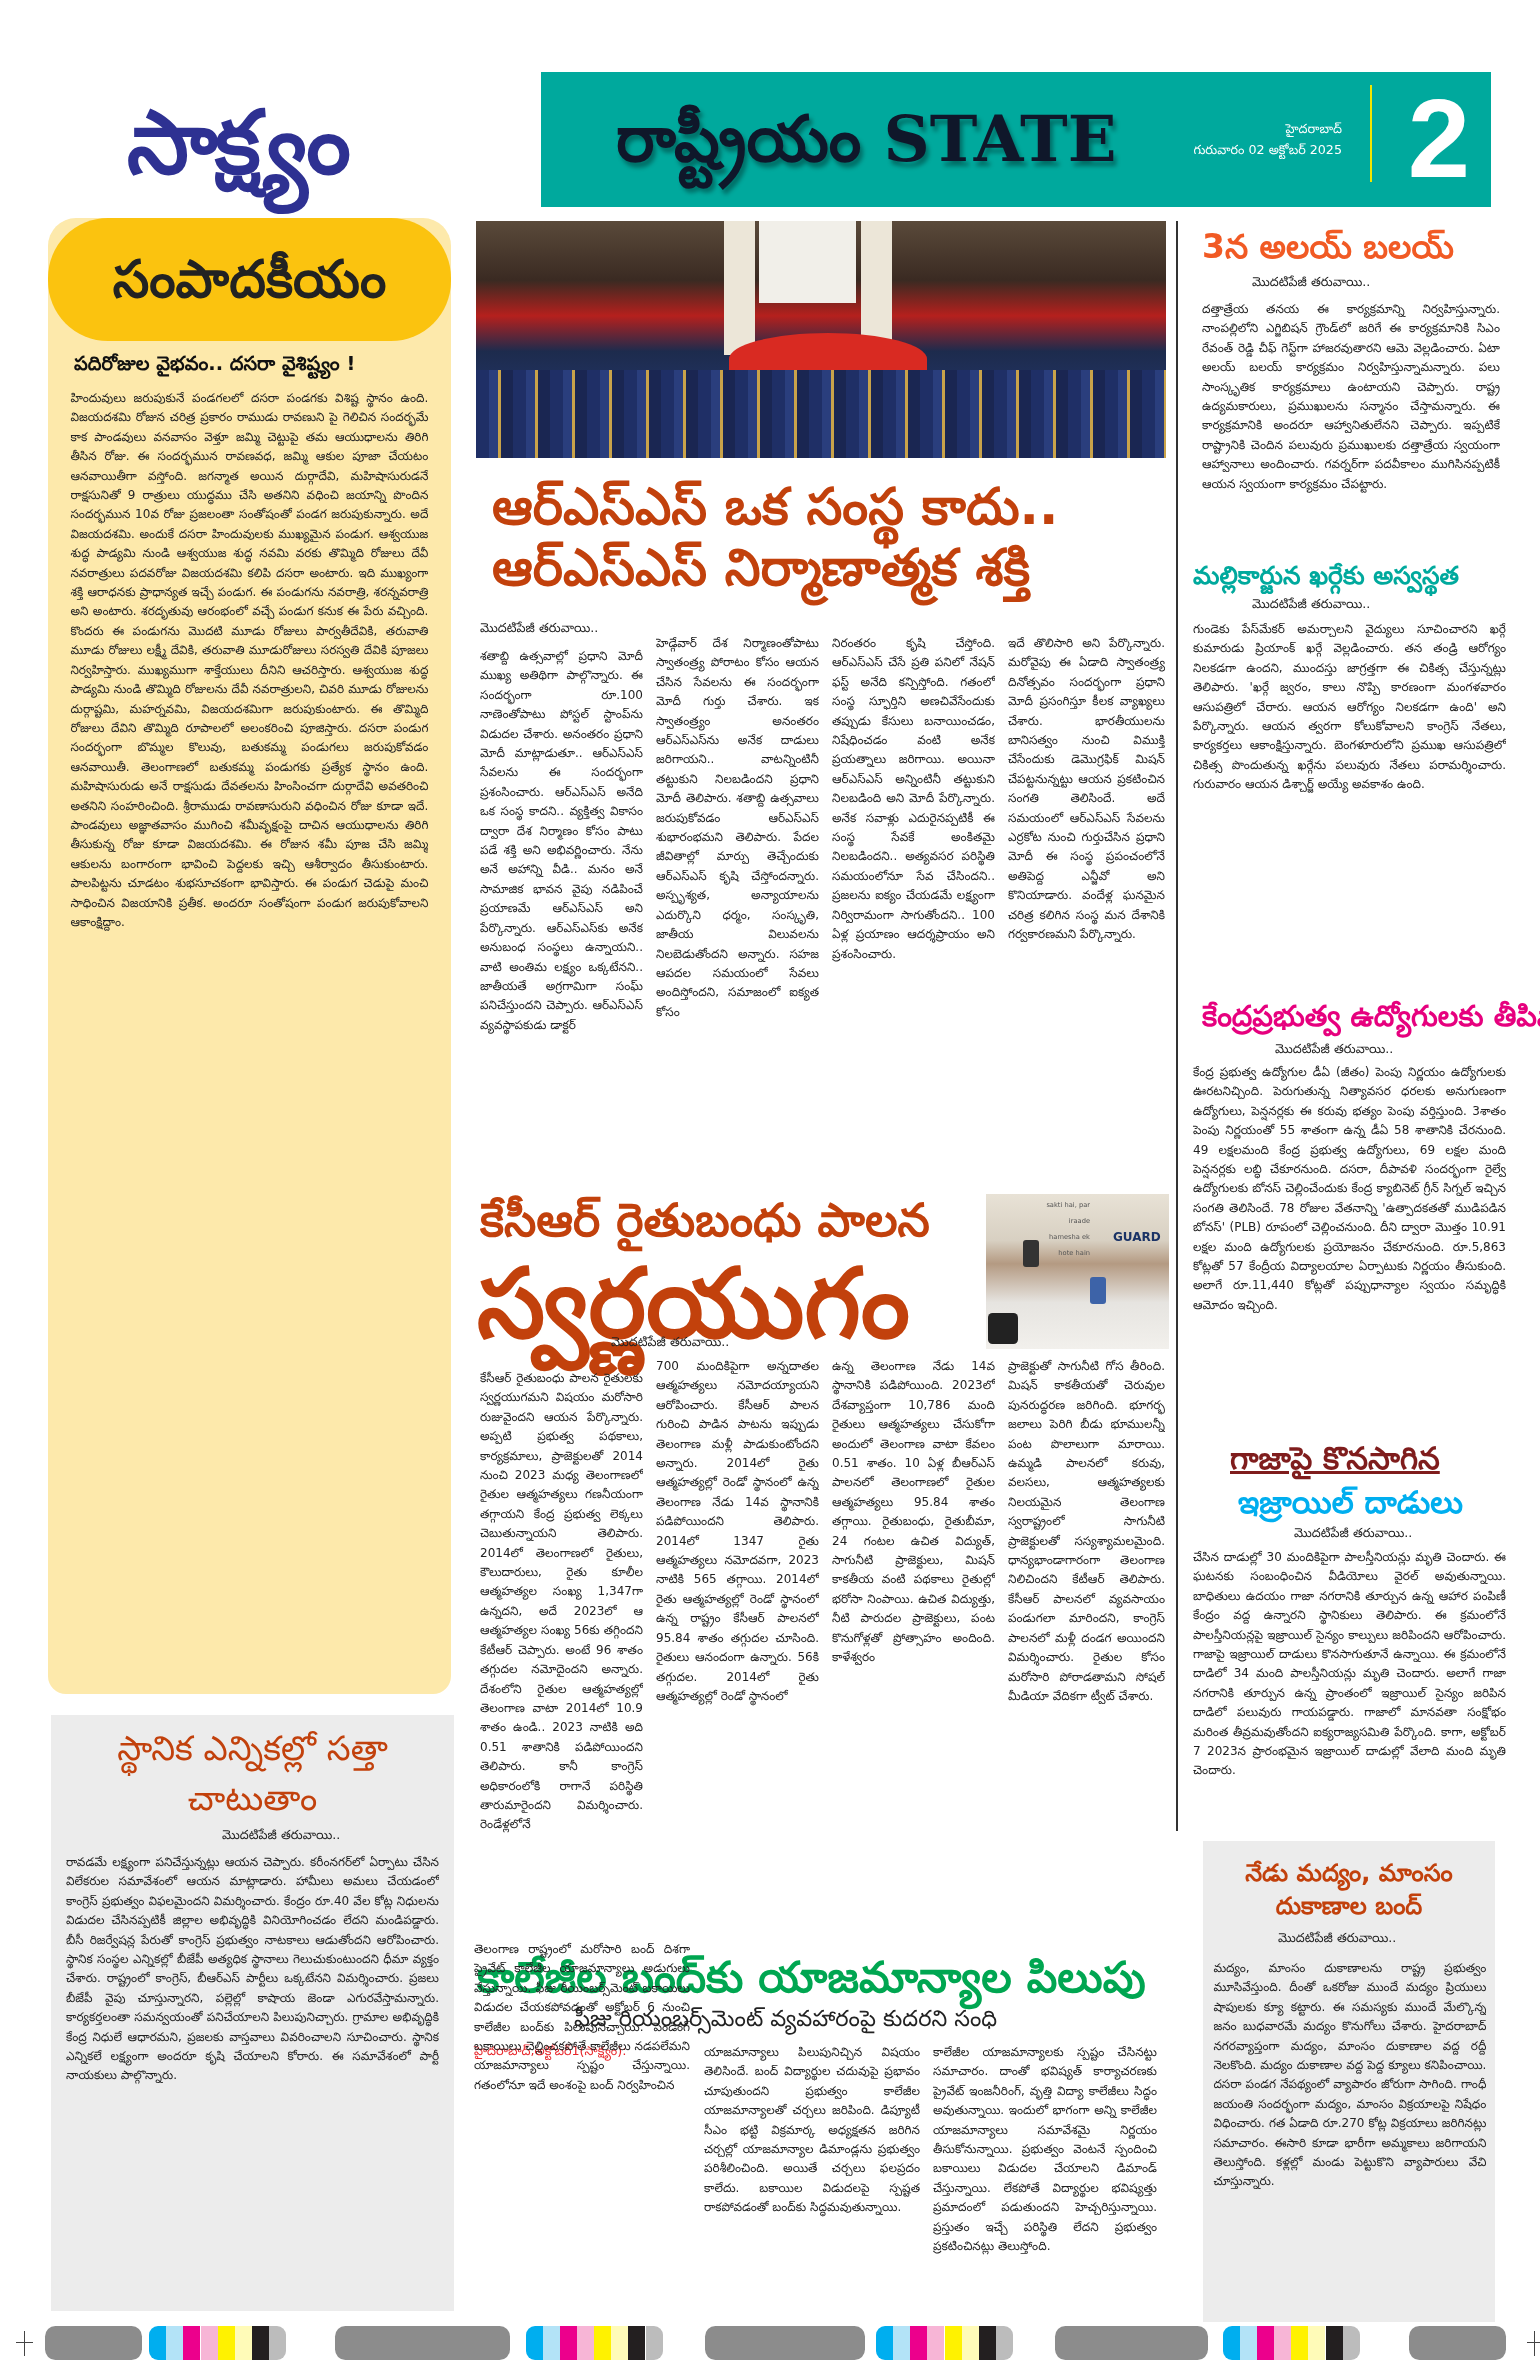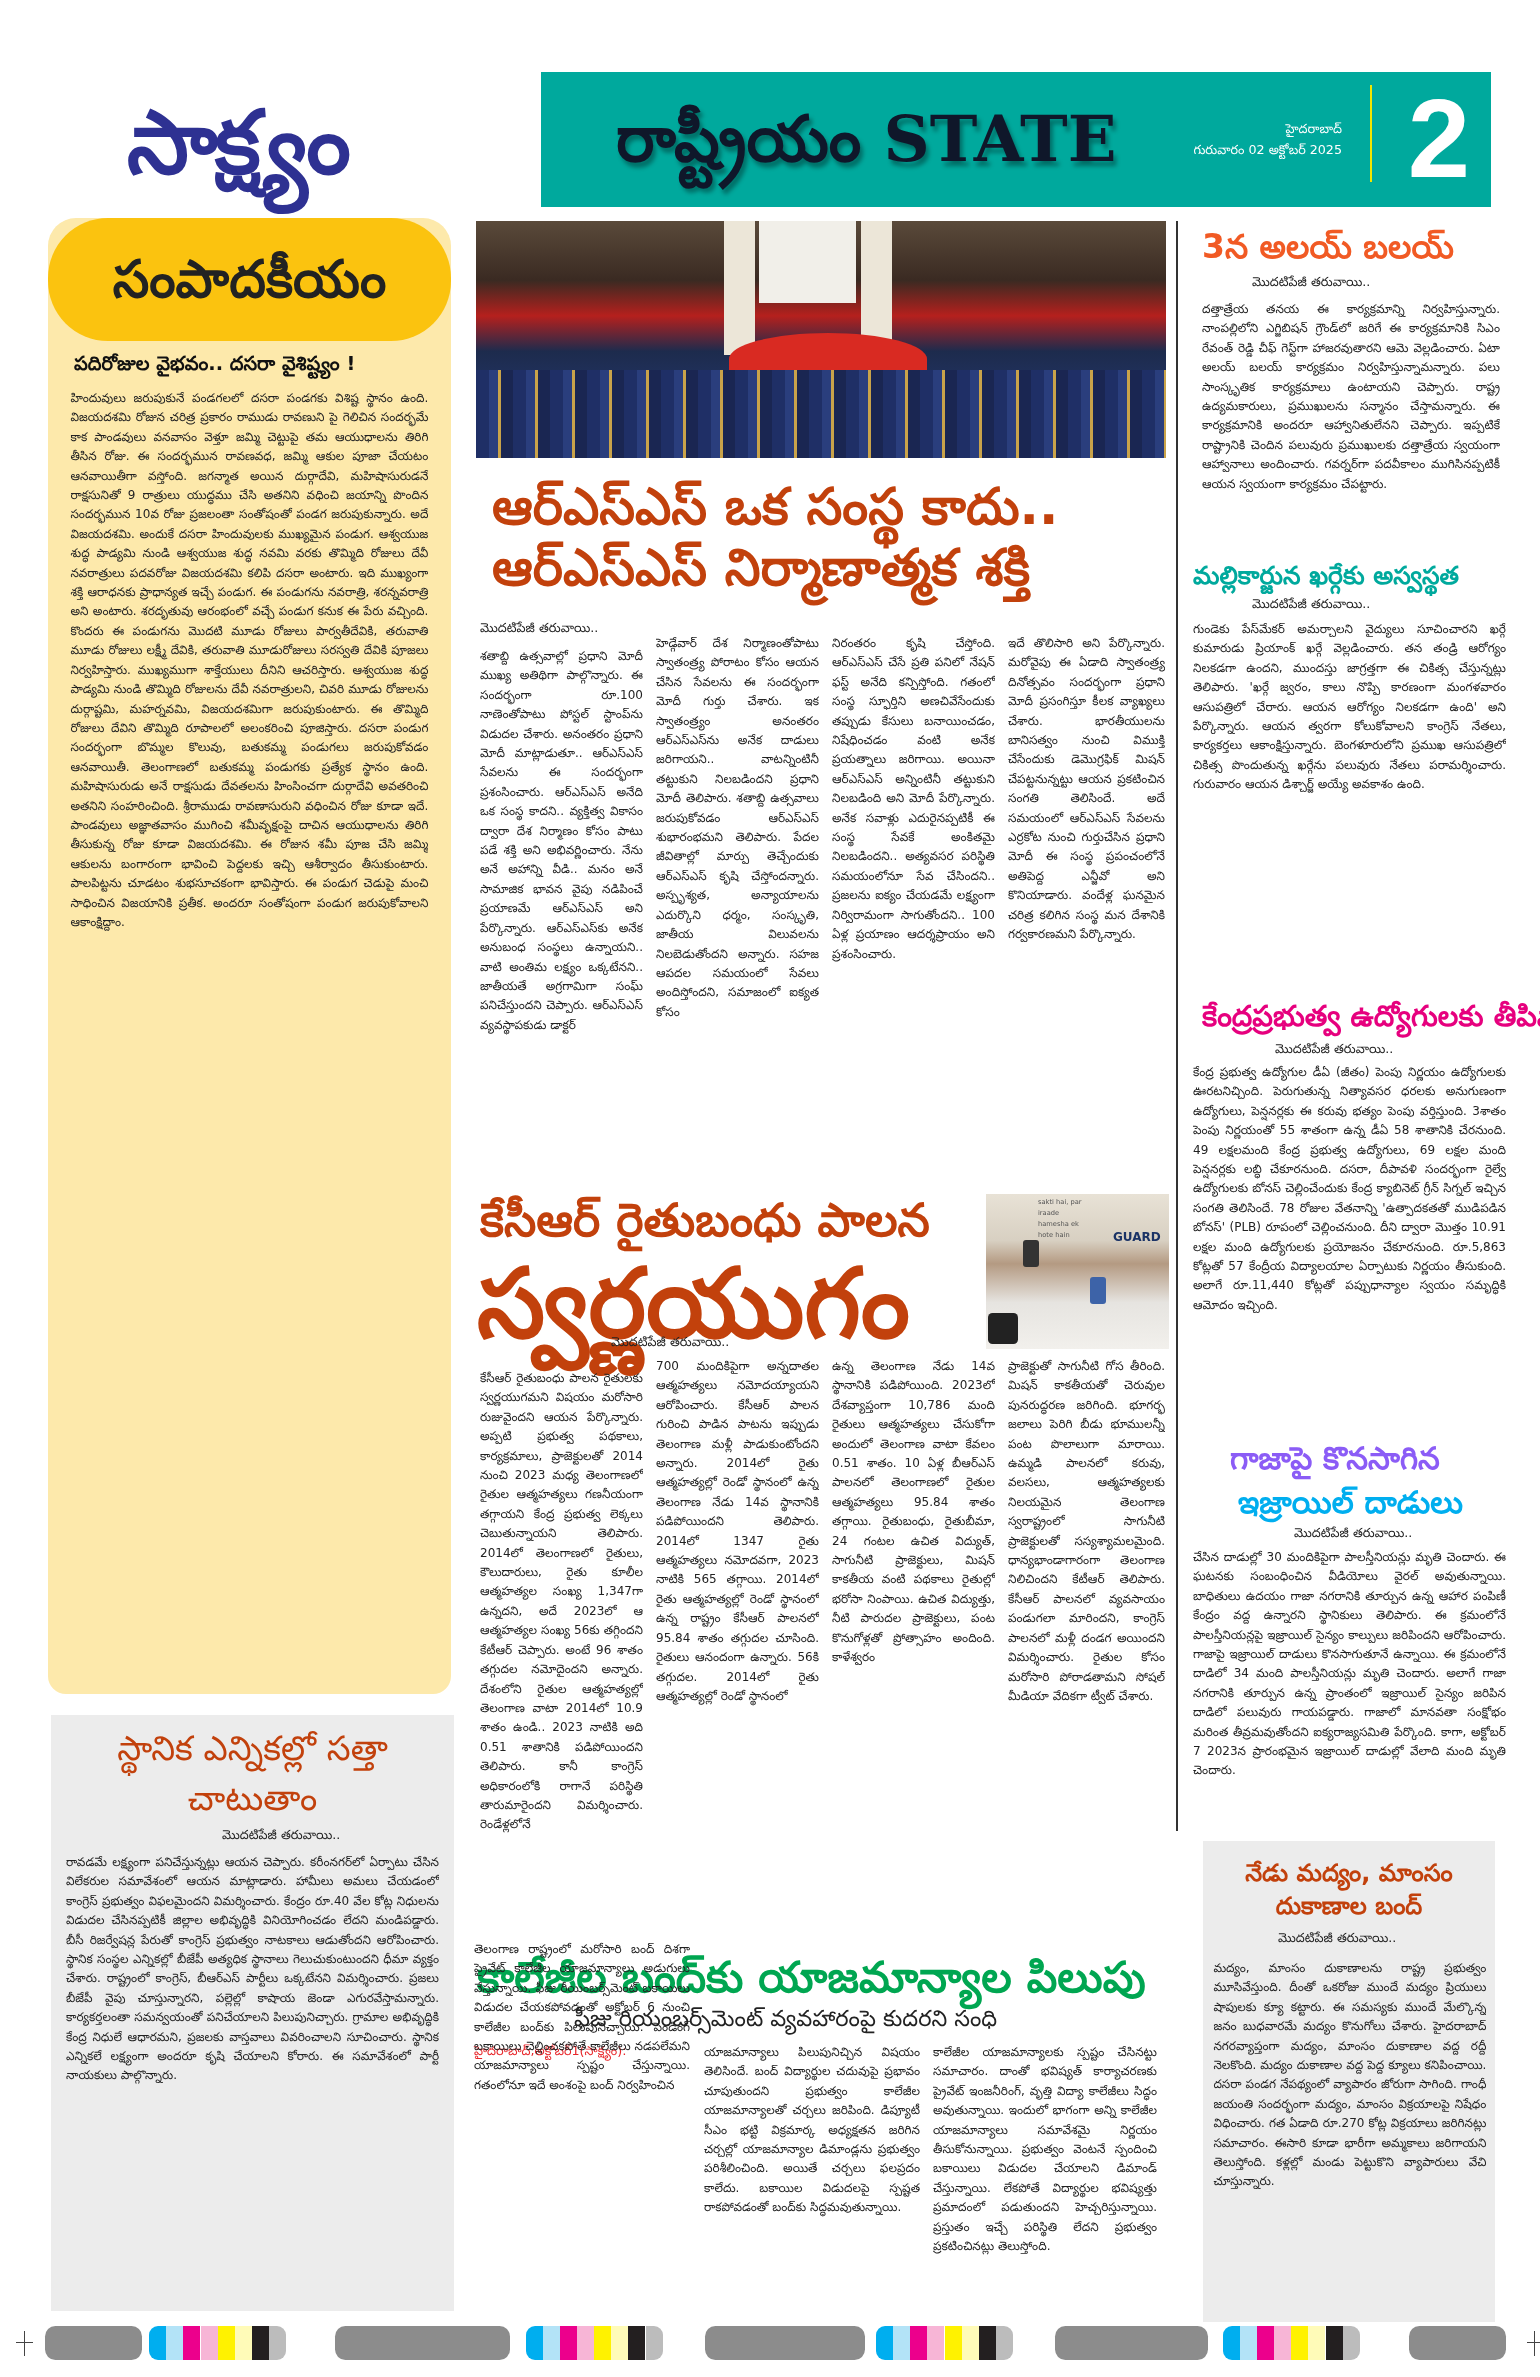--- a/index.html
+++ b/index.html
@@ -89,21 +89,21 @@
 <div class="abs col-text" style="left:480px; top:647px; width:163px; height:514px;">శతాబ్ది ఉత్సవాల్లో ప్రధాని మోదీ ముఖ్య అతిథిగా పాల్గొన్నారు. ఈ సందర్భంగా రూ.100 నాణెంతోపాటు పోస్టల్ స్టాంప్‌ను విడుదల చేశారు. అనంతరం ప్రధాని మోదీ మాట్లాడుతూ.. ఆర్ఎస్ఎస్ సేవలను ఈ సందర్భంగా ప్రశంసించారు. ఆర్ఎస్ఎస్ అనేది ఒక సంస్థ కాదని.. వ్యక్తిత్వ వికాసం ద్వారా దేశ నిర్మాణం కోసం పాటు పడే శక్తి అని అభివర్ణించారు. నేను అనే అహాన్ని వీడి.. మనం అనే సామాజిక భావన వైపు నడిపించే ప్రయాణమే ఆర్ఎస్ఎస్ అని పేర్కొన్నారు. ఆర్ఎస్ఎస్‌కు అనేక అనుబంధ సంస్థలు ఉన్నాయని.. వాటి అంతిమ లక్ష్యం ఒక్కటేనని.. జాతీయతే అగ్రగామిగా సంఘ్ పనిచేస్తుందని చెప్పారు. ఆర్ఎస్ఎస్ వ్యవస్థాపకుడు డాక్టర్</div>
 <div class="abs col-text" style="left:656px; top:634px; width:163px; height:528px;">హెడ్గేవార్ దేశ నిర్మాణంతోపాటు స్వాతంత్ర్య పోరాటం కోసం ఆయన చేసిన సేవలను ఈ సందర్భంగా మోదీ గుర్తు చేశారు. ఇక స్వాతంత్ర్యం అనంతరం ఆర్ఎస్ఎస్‌ను అనేక దాడులు జరిగాయని.. వాటన్నింటినీ తట్టుకుని నిలబడిందని ప్రధాని మోదీ తెలిపారు. శతాబ్ది ఉత్సవాలు జరుపుకోవడం ఆర్ఎస్ఎస్ శుభారంభమని తెలిపారు. పేదల జీవితాల్లో మార్పు తెచ్చేందుకు ఆర్ఎస్ఎస్ కృషి చేస్తోందన్నారు. అస్పృశ్యత, అన్యాయాలను ఎదుర్కొని ధర్మం, సంస్కృతి, జాతీయ విలువలను నిలబెడుతోందని అన్నారు. సహజ ఆపదల సమయంలో సేవలు అందిస్తోందని, సమాజంలో ఐక్యత కోసం</div>
 <div class="abs col-text" style="left:832px; top:634px; width:163px; height:528px;">నిరంతరం కృషి చేస్తోంది. ఆర్ఎస్ఎస్ చేసే ప్రతి పనిలో నేషన్ ఫస్ట్ అనేది కన్పిస్తోంది. గతంలో సంస్థ స్ఫూర్తిని అణచివేసేందుకు తప్పుడు కేసులు బనాయించడం, నిషేధించడం వంటి అనేక ప్రయత్నాలు జరిగాయి. అయినా ఆర్ఎస్ఎస్ అన్నింటినీ తట్టుకుని నిలబడింది అని మోదీ పేర్కొన్నారు. అనేక సవాళ్లు ఎదురైనప్పటికీ ఈ సంస్థ సేవకే అంకితమై నిలబడిందని.. అత్యవసర పరిస్థితి సమయంలోనూ సేవ చేసిందని.. ప్రజలను ఐక్యం చేయడమే లక్ష్యంగా నిర్విరామంగా సాగుతోందని.. 100 ఏళ్ల ప్రయాణం ఆదర్శప్రాయం అని ప్రశంసించారు.</div>
 <div class="abs col-text" style="left:1008px; top:634px; width:157px; height:358px;">ఇదే తొలిసారి అని పేర్కొన్నారు. మరోవైపు ఈ ఏడాది స్వాతంత్ర్య దినోత్సవం సందర్భంగా ప్రధాని మోదీ ప్రసంగిస్తూ కీలక వ్యాఖ్యలు చేశారు. భారతీయులను బానిసత్వం నుంచి విముక్తి చేసేందుకు డెమొగ్రఫిక్ మిషన్ చేపట్టనున్నట్టు ఆయన ప్రకటించిన సంగతి తెలిసిందే. అదే సమయంలో ఆర్ఎస్ఎస్ సేవలను ఎర్రకోట నుంచి గుర్తుచేసిన ప్రధాని మోదీ ఈ సంస్థ ప్రపంచంలోనే అతిపెద్ద ఎన్జీవో అని కొనియాడారు. వందేళ్ల ఘనమైన చరిత్ర కలిగిన సంస్థ మన దేశానికి గర్వకారణమని పేర్కొన్నారు.</div>
 
 <div class="abs headline" style="left:480px; top:1193px; font-size:46px;">కేసీఆర్ రైతుబంధు పాలన</div>
 <div class="abs headline" style="left:477px; top:1244px; font-size:97px; line-height:119px;">స్వర్ణయుగం</div>
 <div class="abs sub-byline" style="left:611px; top:1334px;">మొదటిపేజీ తరువాయి..</div>
 
 <div class="abs photo" style="left:986px; top:1194px; width:183px; height:155px; background:linear-gradient(180deg,#e8e2d6 0%,#d8d0c2 30%,#b49a82 45%,#e6e4e0 70%,#f2f0ec 100%);">
-  <div class="abs" style="left:52px; top:3px; width:52px; font-size:6.7px; line-height:11px; color:#555; text-align:left;">sakti hai, par iraade hamesha ek hote hain</div>
+  <div class="abs" style="left:52px; top:3px; width:52px; font-size:6.7px; line-height:16px; color:#555; text-align:right;">sakti hai, par iraade hamesha ek hote hain</div>
   <div class="abs" style="left:127px; top:36px; font-size:12px; font-weight:bold; color:#1b3366;">GUARD</div>
   <div class="abs" style="left:37px; top:46px; width:16.4px; height:27px; background:#333; border-radius:3px;"></div>
   <div class="abs" style="left:104px; top:83px; width:16.4px; height:27px; background:#3d63a8; border-radius:3px;"></div>
   <div class="abs" style="left:1.5px; top:119px; width:30px; height:31px; background:#222; border-radius:4.5px;"></div>
 </div>
 
 <div class="abs col-text" style="left:480px; top:1369px; width:163px; height:522px;">కేసీఆర్ రైతుబంధు పాలన రైతులకు స్వర్ణయుగమని విషయం మరోసారి రుజువైందని ఆయన పేర్కొన్నారు. అప్పటి ప్రభుత్వ పథకాలు, కార్యక్రమాలు, ప్రాజెక్టులతో 2014 నుంచి 2023 మధ్య తెలంగాణలో రైతుల ఆత్మహత్యలు గణనీయంగా తగ్గాయని కేంద్ర ప్రభుత్వ లెక్కలు చెబుతున్నాయని తెలిపారు. 2014లో తెలంగాణలో రైతులు, కౌలుదారులు, రైతు కూలీల ఆత్మహత్యల సంఖ్య 1,347గా ఉన్నదని, అదే 2023లో ఆ ఆత్మహత్యల సంఖ్య 56కు తగ్గిందని కేటీఆర్ చెప్పారు. అంటే 96 శాతం తగ్గుదల నమోదైందని అన్నారు. దేశంలోని రైతుల ఆత్మహత్యల్లో తెలంగాణ వాటా 2014లో 10.9 శాతం ఉండి.. 2023 నాటికి అది 0.51 శాతానికి పడిపోయిందని తెలిపారు. కానీ కాంగ్రెస్ అధికారంలోకి రాగానే పరిస్థితి తారుమారైందని విమర్శించారు. రెండేళ్లలోనే</div>
 <div class="abs col-text" style="left:656px; top:1357px; width:163px; height:534px;">700 మందికిపైగా అన్నదాతల ఆత్మహత్యలు నమోదయ్యాయని ఆరోపించారు. కేసీఆర్ పాలన గురించి పాడిన పాటను ఇప్పుడు తెలంగాణ మళ్లీ పాడుకుంటోందని అన్నారు. 2014లో రైతు ఆత్మహత్యల్లో రెండో స్థానంలో ఉన్న తెలంగాణ నేడు 14వ స్థానానికి పడిపోయిందని తెలిపారు. 2014లో 1347 రైతు ఆత్మహత్యలు నమోదవగా, 2023 నాటికి 565 తగ్గాయి. 2014లో రైతు ఆత్మహత్యల్లో రెండో స్థానంలో ఉన్న రాష్ట్రం కేసీఆర్ పాలనలో 95.84 శాతం తగ్గుదల చూసింది. రైతులు ఆనందంగా ఉన్నారు. 56కి తగ్గుదల. 2014లో రైతు ఆత్మహత్యల్లో రెండో స్థానంలో</div>
 <div class="abs col-text" style="left:832px; top:1357px; width:163px; height:553px;">ఉన్న తెలంగాణ నేడు 14వ స్థానానికి పడిపోయింది. 2023లో దేశవ్యాప్తంగా 10,786 మంది రైతులు ఆత్మహత్యలు చేసుకోగా అందులో తెలంగాణ వాటా కేవలం 0.51 శాతం. 10 ఏళ్ల బీఆర్ఎస్ పాలనలో తెలంగాణలో రైతుల ఆత్మహత్యలు 95.84 శాతం తగ్గాయి. రైతుబంధు, రైతుబీమా, 24 గంటల ఉచిత విద్యుత్, సాగునీటి ప్రాజెక్టులు, మిషన్ కాకతీయ వంటి పథకాలు రైతుల్లో భరోసా నింపాయి. ఉచిత విద్యుత్తు, నీటి పారుదల ప్రాజెక్టులు, పంట కొనుగోళ్లతో ప్రోత్సాహం అందింది. కాళేశ్వరం</div>
 <div class="abs col-text" style="left:1008px; top:1357px; width:157px; height:534px;">ప్రాజెక్టుతో సాగునీటి గోస తీరింది. మిషన్ కాకతీయతో చెరువుల పునరుద్ధరణ జరిగింది. భూగర్భ జలాలు పెరిగి బీడు భూములన్నీ పంట పొలాలుగా మారాయి. ఉమ్మడి పాలనలో కరువు, వలసలు, ఆత్మహత్యలకు నిలయమైన తెలంగాణ స్వరాష్ట్రంలో సాగునీటి ప్రాజెక్టులతో సస్యశ్యామలమైంది. ధాన్యభాండాగారంగా తెలంగాణ నిలిచిందని కేటీఆర్ తెలిపారు. కేసీఆర్ పాలనలో వ్యవసాయం పండుగలా మారిందని, కాంగ్రెస్ పాలనలో మళ్లీ దండగ అయిందని విమర్శించారు. రైతుల కోసం మరోసారి పోరాడతామని సోషల్ మీడియా వేదికగా ట్వీట్ చేశారు.</div>
@@ -122,21 +122,21 @@
 <div class="abs col-text" style="left:1202px; top:300px; width:298px; height:246px;">దత్తాత్రేయ తనయ ఈ కార్యక్రమాన్ని నిర్వహిస్తున్నారు. నాంపల్లిలోని ఎగ్జిబిషన్ గ్రౌండ్‌లో జరిగే ఈ కార్యక్రమానికి సిఎం రేవంత్ రెడ్డి చీఫ్ గెస్ట్‌గా హాజరవుతారని ఆమె వెల్లడించారు. ఏటా అలయ్ బలయ్ కార్యక్రమం నిర్వహిస్తున్నామన్నారు. పలు సాంస్కృతిక కార్యక్రమాలు ఉంటాయని చెప్పారు. రాష్ట్ర ఉద్యమకారులు, ప్రముఖులను సన్మానం చేస్తామన్నారు. ఈ కార్యక్రమానికి అందరూ ఆహ్వానితులేనని చెప్పారు. ఇప్పటికే రాష్ట్రానికి చెందిన పలువురు ప్రముఖులకు దత్తాత్రేయ స్వయంగా ఆహ్వానాలు అందించారు. గవర్నర్‌గా పదవీకాలం ముగిసినప్పటికీ ఆయన స్వయంగా కార్యక్రమం చేపట్టారు.</div>
 
 <div class="abs headline" style="left:1193px; top:561px; font-size:25px; color:#00a99d;">మల్లికార్జున ఖర్గేకు అస్వస్థత</div>
 <div class="abs sub-byline" style="left:1252px; top:596px;">మొదటిపేజీ తరువాయి..</div>
 <div class="abs col-text" style="left:1193px; top:620px; width:313px; height:365px;">గుండెకు పేస్‌మేకర్ అమర్చాలని వైద్యులు సూచించారని ఖర్గే కుమారుడు ప్రియాంక్ ఖర్గే వెల్లడించారు. తన తండ్రి ఆరోగ్యం నిలకడగా ఉందని, ముందస్తు జాగ్రత్తగా ఈ చికిత్స చేస్తున్నట్లు తెలిపారు. 'ఖర్గే జ్వరం, కాలు నొప్పి కారణంగా మంగళవారం ఆసుపత్రిలో చేరారు. ఆయన ఆరోగ్యం నిలకడగా ఉంది' అని పేర్కొన్నారు. ఆయన త్వరగా కోలుకోవాలని కాంగ్రెస్ నేతలు, కార్యకర్తలు ఆకాంక్షిస్తున్నారు. బెంగళూరులోని ప్రముఖ ఆసుపత్రిలో చికిత్స పొందుతున్న ఖర్గేను పలువురు నేతలు పరామర్శించారు. గురువారం ఆయన డిశ్చార్జ్ అయ్యే అవకాశం ఉంది.</div>
 
 <div class="abs headline" style="left:1202px; top:999px; font-size:29px; color:#e6007e;">కేంద్రప్రభుత్వ ఉద్యోగులకు తీపివార్త</div>
 <div class="abs sub-byline" style="left:1275px; top:1041px;">మొదటిపేజీ తరువాయి..</div>
 <div class="abs col-text" style="left:1193px; top:1063px; width:313px; height:358px;">కేంద్ర ప్రభుత్వ ఉద్యోగుల డీఏ (జీతం) పెంపు నిర్ణయం ఉద్యోగులకు ఊరటనిచ్చింది. పెరుగుతున్న నిత్యావసర ధరలకు అనుగుణంగా ఉద్యోగులు, పెన్షనర్లకు ఈ కరువు భత్యం పెంపు వర్తిస్తుంది. 3శాతం పెంపు నిర్ణయంతో 55 శాతంగా ఉన్న డీఏ 58 శాతానికి చేరనుంది. 49 లక్షలమంది కేంద్ర ప్రభుత్వ ఉద్యోగులు, 69 లక్షల మంది పెన్షనర్లకు లబ్ధి చేకూరనుంది. దసరా, దీపావళి సందర్భంగా రైల్వే ఉద్యోగులకు బోనస్ చెల్లించేందుకు కేంద్ర క్యాబినెట్ గ్రీన్ సిగ్నల్ ఇచ్చిన సంగతి తెలిసిందే. 78 రోజుల వేతనాన్ని 'ఉత్పాదకతతో ముడిపడిన బోనస్' (PLB) రూపంలో చెల్లించనుంది. దీని ద్వారా మొత్తం 10.91 లక్షల మంది ఉద్యోగులకు ప్రయోజనం చేకూరనుంది. రూ.5,863 కోట్లతో 57 కేంద్రీయ విద్యాలయాల ఏర్పాటుకు నిర్ణయం తీసుకుంది. అలాగే రూ.11,440 కోట్లతో పప్పుధాన్యాల స్వయం సమృద్ధికి ఆమోదం ఇచ్చింది.</div>
 
-<div class="abs headline" style="left:1230px; top:1440px; font-size:31px; color:#8b5cf6;">గాజాపై కొనసాగిన</div>
+<div class="abs headline" style="left:1230px; top:1440px; font-size:31px; color:#7f1d1d;text-decoration:underline;">గాజాపై కొనసాగిన</div>
 <div class="abs headline" style="left:1238px; top:1484px; font-size:31px; color:#00aeef;">ఇజ్రాయిల్ దాడులు</div>
 <div class="abs sub-byline" style="left:1294px; top:1525px;">మొదటిపేజీ తరువాయి..</div>
 <div class="abs col-text" style="left:1193px; top:1548px; width:313px; height:276px;">చేసిన దాడుల్లో 30 మందికిపైగా పాలస్తీనియన్లు మృతి చెందారు. ఈ ఘటనకు సంబంధించిన వీడియోలు వైరల్ అవుతున్నాయి. బాధితులు ఉదయం గాజా నగరానికి తూర్పున ఉన్న ఆహార పంపిణీ కేంద్రం వద్ద ఉన్నారని స్థానికులు తెలిపారు. ఈ క్రమంలోనే పాలస్తీనియన్లపై ఇజ్రాయిల్ సైన్యం కాల్పులు జరిపిందని ఆరోపించారు. గాజాపై ఇజ్రాయిల్ దాడులు కొనసాగుతూనే ఉన్నాయి. ఈ క్రమంలోనే దాడిలో 34 మంది పాలస్తీనియన్లు మృతి చెందారు. అలాగే గాజా నగరానికి తూర్పున ఉన్న ప్రాంతంలో ఇజ్రాయిల్ సైన్యం జరిపిన దాడిలో పలువురు గాయపడ్డారు. గాజాలో మానవతా సంక్షోభం మరింత తీవ్రమవుతోందని ఐక్యరాజ్యసమితి పేర్కొంది. కాగా, అక్టోబర్ 7 2023న ప్రారంభమైన ఇజ్రాయిల్ దాడుల్లో వేలాది మంది మృతి చెందారు.</div>
 
 <div class="abs graybox" style="left:1203px; top:1841px; width:292px; height:481px;">
   <div class="abs headline" style="left:0; width:292px; text-align:center; top:18px; font-size:24px;">నేడు మద్యం, మాంసం</div>
   <div class="abs headline" style="left:0; width:292px; text-align:center; top:51px; font-size:24px;">దుకాణాల బంద్</div>
   <div class="abs sub-byline" style="left:75px; top:89px;">మొదటిపేజీ తరువాయి..</div>
   <div class="abs col-text" style="left:10.4px; top:118px; width:273px; height:350px;">మద్యం, మాంసం దుకాణాలను రాష్ట్ర ప్రభుత్వం మూసివేస్తుంది. దీంతో ఒకరోజు ముందే మద్యం ప్రియులు షాపులకు క్యూ కట్టారు. ఈ సమస్యకు ముందే మేల్కొన్న జనం బుధవారమే మద్యం కొనుగోలు చేశారు. హైదరాబాద్ నగరవ్యాప్తంగా మద్యం, మాంసం దుకాణాల వద్ద రద్దీ నెలకొంది. మద్యం దుకాణాల వద్ద పెద్ద క్యూలు కనిపించాయి. దసరా పండగ నేపథ్యంలో వ్యాపారం జోరుగా సాగింది. గాంధీ జయంతి సందర్భంగా మద్యం, మాంసం విక్రయాలపై నిషేధం విధించారు. గత ఏడాది రూ.270 కోట్ల విక్రయాలు జరిగినట్లు సమాచారం. ఈసారి కూడా భారీగా అమ్మకాలు జరిగాయని తెలుస్తోంది. కళ్లల్లో మండు పెట్టుకొని వ్యాపారులు వేచి చూస్తున్నారు.</div>
 </div>

